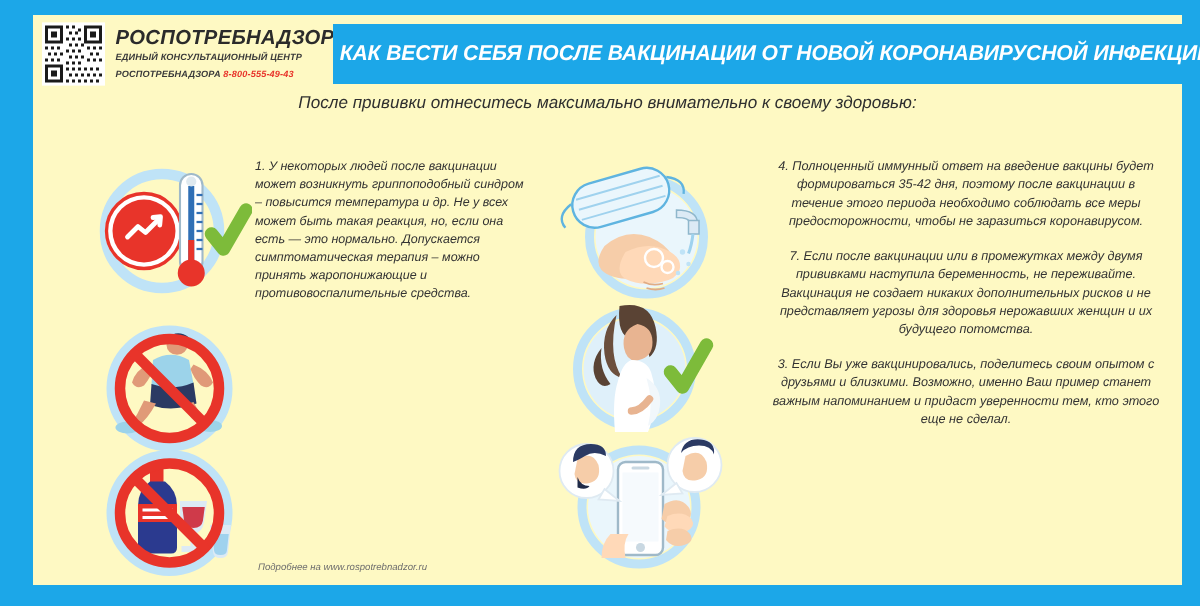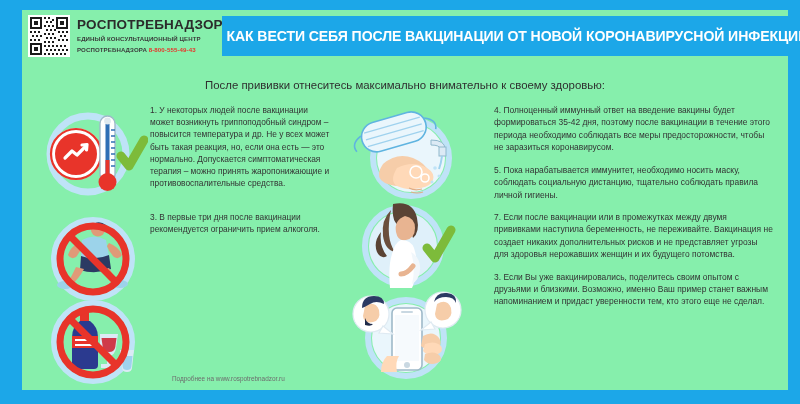--- a/index.html
+++ b/index.html
@@ -12,22 +12,23 @@
   .poster{
     position:relative;
     width:800px;height:404px;
     background:#1ca7e8;
     box-sizing:border-box;
     padding:10px 12px 14px 22px;
   }
   .sheet{
     position:relative;
     width:100%;height:100%;
-    background:#86efac;
+    background:#fef9c3;
     box-sizing:border-box;
+    font-style:italic;
   }
   
   .header{
     position:absolute;left:0;top:0;right:0;height:52px;
     display:flex;align-items:stretch;
   }
   .logo-block{
     width:200px;flex:0 0 200px;
     display:flex;align-items:center;
     padding-left:6px;box-sizing:border-box;
@@ -53,39 +54,40 @@
     display:flex;align-items:center;justify-content:center;
     margin:6px 0 6px 0;
   }
   .banner-title{
     color:#ffffff;font-weight:bold;font-size:14.3px;
     letter-spacing:-.1px;white-space:nowrap;
     transform:scaleX(.985);
   }
   
   .subtitle{
-    position:absolute;left:0;right:0;top:64px;height:22px;
+    position:absolute;left:0;right:0;top:48px;height:22px;
     display:flex;align-items:center;justify-content:center;
     font-size:11.4px;color:#2f2f2f;
   }
   
   .content{
     position:absolute;left:0;right:0;top:78px;bottom:0;
     display:flex;
+    padding-left:20px;
   }
   .col-left-icons{width:128px;flex:0 0 128px;position:relative;}
   .col-left-text{width:180px;flex:0 0 180px;position:relative;padding-top:16px;}
   .col-mid-icons{width:150px;flex:0 0 150px;position:relative;}
   .col-right-text{flex:1;position:relative;padding:16px 14px 0 14px;}
 
   .para{
     font-size:8.35px;line-height:1.46;color:#333333;
     margin:0 0 9px 0;
   }
-  .col-right-text .para{font-size:8.45px;line-height:1.47;margin-bottom:10px;}
+  .col-right-text .para{font-size:8.45px;line-height:1.47;margin-bottom:10px;text-align:center;}
 
   .footnote{
     position:absolute;left:150px;bottom:8px;
     font-size:6.4px;color:#6d6d6d;
   }
   
   .icon-slot{position:absolute;}
 </style>
 </head>
 <body>
@@ -252,21 +254,20 @@
               <path d="M79.5 58 h11 l-1.2 11 q-.3 3 -4.3 3 q-4 0 -4.3 -3z" fill="#9fd2ee"></path>
             </g>
             <circle cx="51" cy="44" r="33" fill="none" stroke="#e8342a" stroke-width="7"></circle>
             <line x1="28" y1="21" x2="74" y2="67" stroke="#e8342a" stroke-width="7" stroke-linecap="round"></line>
           </svg>
         </div>
       </div>
 
       <div class="col-left-text">
         <p class="para">1. У некоторых людей после вакцинации может возникнуть гриппоподобный синдром – повысится температура и др. Не у всех может быть такая реакция, но, если она есть — это нормально. Допускается симптоматическая терапия – можно принять жаропонижающие и противовоспалительные средства.</p>
-        <p class="para" style="margin-top:22px;">3. В первые три дня после вакцинации рекомендуется ограничить прием алкоголя.</p>
       </div>
 
       <div class="col-mid-icons">
 
         <div class="icon-slot" style="left:5px;top:18px;width:142px;height:100px;">
           <svg width="142" height="100" viewBox="0 0 142 100" aria-hidden="true">
             <circle cx="76" cy="52" r="38" fill="none" stroke="#bfe3f7" stroke-width="6"></circle>
             <circle cx="76" cy="52" r="34" fill="#eaf6fc"></circle>
             <g transform="rotate(-16 62 26)">
               <rect x="26" y="10" width="66" height="30" rx="15" fill="#eaf6fc" stroke="#5fb4e0" stroke-width="1.6"></rect>
@@ -344,21 +345,20 @@
               <path d="M90 60 q10 -4 16 2 q3 5 -3 8 q-9 4 -15 -3z" fill="#ffd9b8"></path>
               <path d="M90 70 q10 -4 15 2 q3 5 -3 7 q-8 3 -13 -3z" fill="#f6cda9"></path>
               <path d="M52 72 q-6 6 -6 16 h16 q-2 -10 2 -16z" fill="#ffd9b8"></path>
             </g>
           </svg>
         </div>
       </div>
 
       <div class="col-right-text">
         <p class="para">4. Полноценный иммунный ответ на введение вакцины будет формироваться 35-42 дня, поэтому после вакцинации в течение этого периода необходимо соблюдать все меры предосторожности, чтобы не заразиться коронавирусом.</p>
-        <p class="para">5. Пока нарабатывается иммунитет, необходимо носить маску, соблюдать социальную дистанцию, тщательно соблюдать правила личной гигиены.</p>
         <p class="para">7. Если после вакцинации или в промежутках между двумя прививками наступила беременность, не переживайте. Вакцинация не создает никаких дополнительных рисков и не представляет угрозы для здоровья нерожавших женщин и их будущего потомства.</p>
         <p class="para">3. Если Вы уже вакцинировались, поделитесь своим опытом с друзьями и близкими. Возможно, именно Ваш пример станет важным напоминанием и придаст уверенности тем, кто этого еще не сделал.</p>
       </div>
 
       <div class="footnote">Подробнее на www.rospotrebnadzor.ru</div>
     </div>
 
   </div>
 </div>
 

